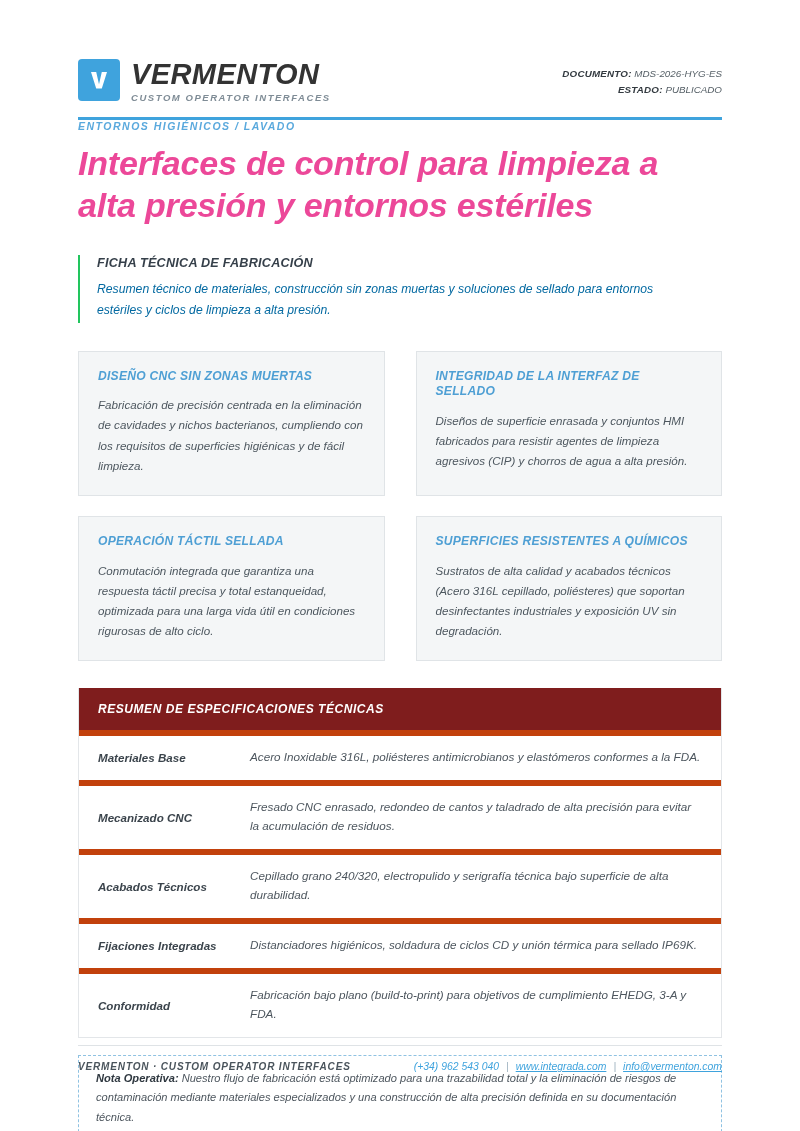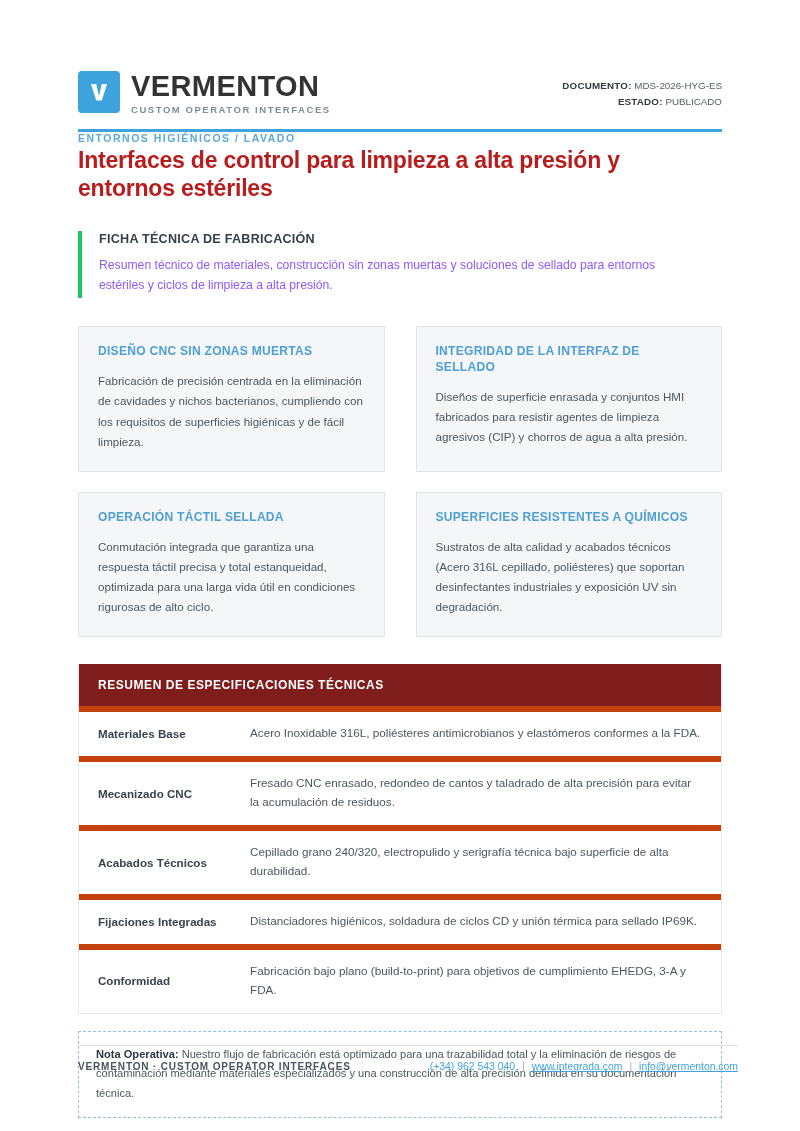--- a/index.html
+++ b/index.html
@@ -12,23 +12,24 @@
 
   body {
     font-family: "Liberation Sans", sans-serif;
     color: #333333;
     -webkit-font-smoothing: antialiased;
   }
 
   .page {
     width: 800px;
     height: 1108px;
-    padding: 12px 78px;
+    padding: 0 78px;
     position: relative;
     background: #ffffff;
+    font-style: italic;
   }
 
   
   .header {
     display: flex;
     align-items: flex-start;
     justify-content: space-between;
     padding-top: 58px;
   }
 
@@ -91,47 +92,47 @@
 
   
   .eyebrow {
     font-size: 10.5px;
     font-weight: bold;
     letter-spacing: 1.5px;
     color: #5aa9dd;
   }
 
   .doc-title {
-    margin-top: 2px;
-    font-size: 23px;
+    margin-top: 11px;
+    font-size: 34px;
     line-height: 1.23;
     font-weight: bold;
-    color: #b91c1c;
+    color: #ec4899;
     letter-spacing: -0.2px;
   }
 
   
   .intro {
     margin-top: 28px;
-    border-left: 4px solid #22c55e;
+    border-left: 2px solid #22c55e;
     padding: 1px 0 2px 17px;
   }
 
   .intro-title {
     font-size: 12.6px;
     font-weight: bold;
     color: #36404a;
     letter-spacing: 0.25px;
   }
 
   .intro-text {
     margin-top: 9px;
     font-size: 12.2px;
     line-height: 1.72;
-    color: #8b5cf6;
+    color: #0369a1;
     max-width: 600px;
   }
 
   
   .cards {
     margin-top: 28px;
     display: grid;
     grid-template-columns: 1fr 1fr;
     gap: 20px 31px;
     border-radius: 12px;
@@ -211,21 +212,21 @@
 
   .note b {
     font-weight: bold;
     color: #2f3840;
   }
 
   
   .footer {
     position: absolute;
     left: 78px;
-    right: 62px;
+    right: 78px;
     bottom: 36px;
   }
 
   .footer-rule {
     height: 1px;
     background: #dfe3e6;
   }
 
   .footer-inner {
     display: flex;

